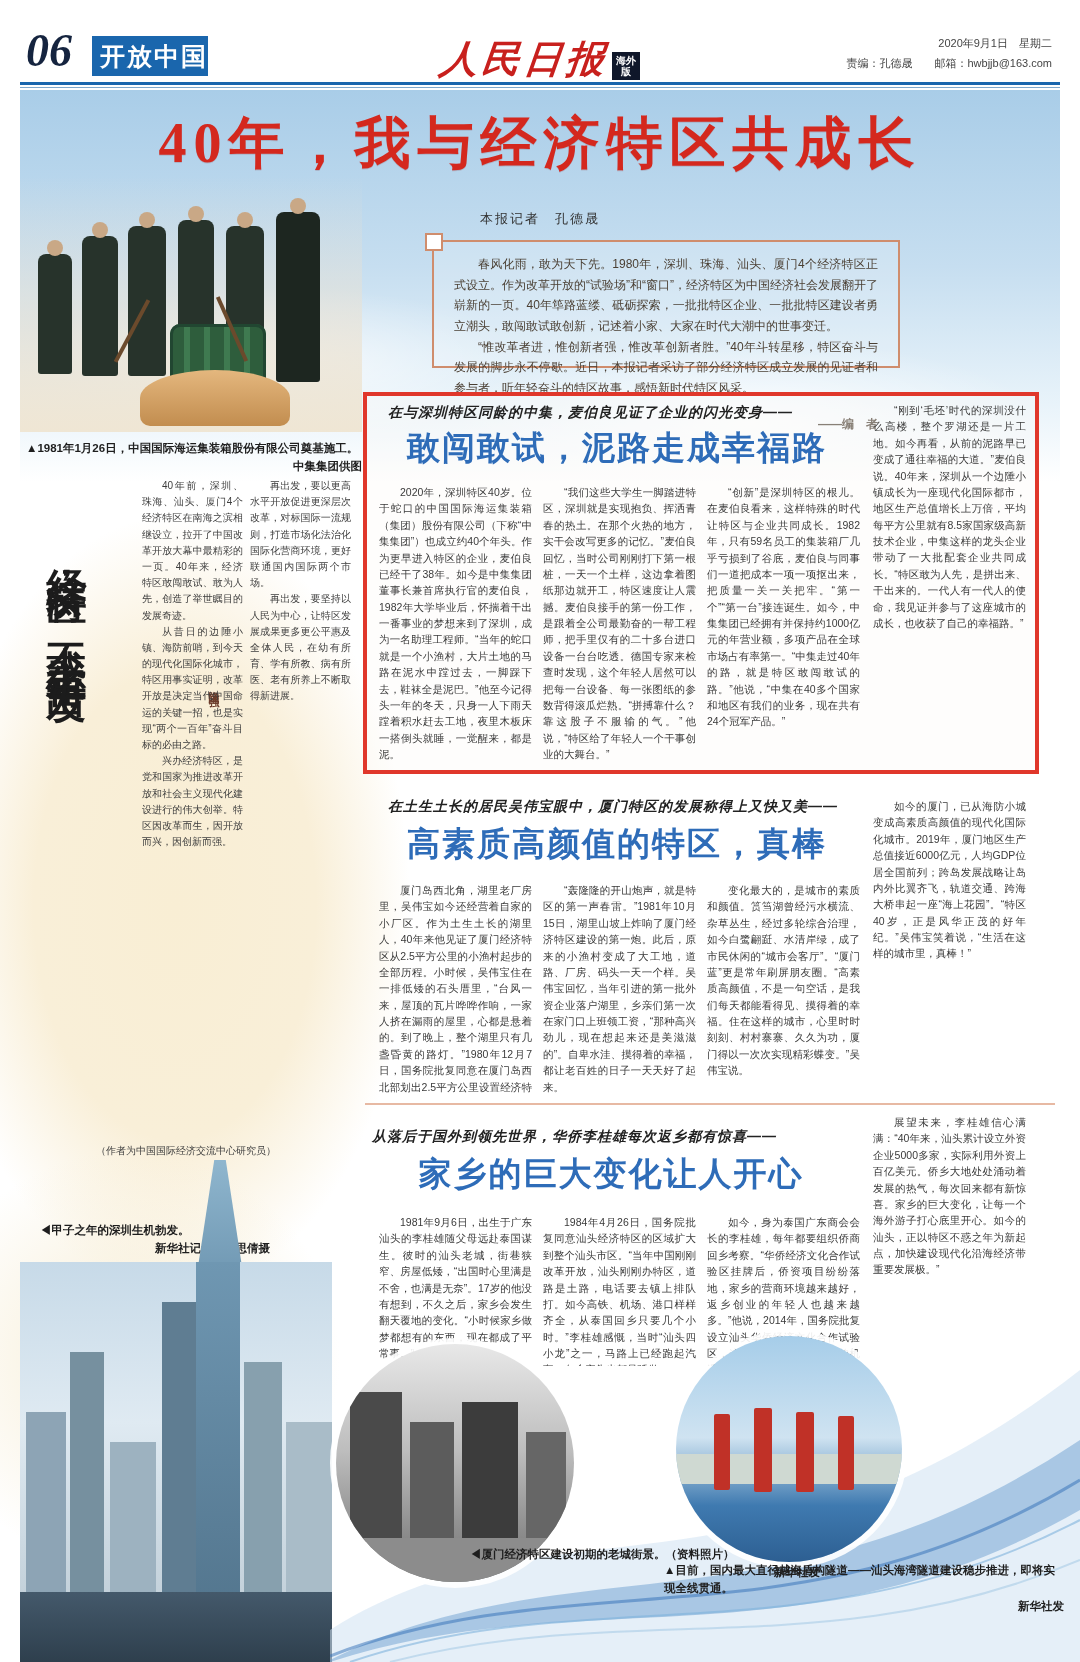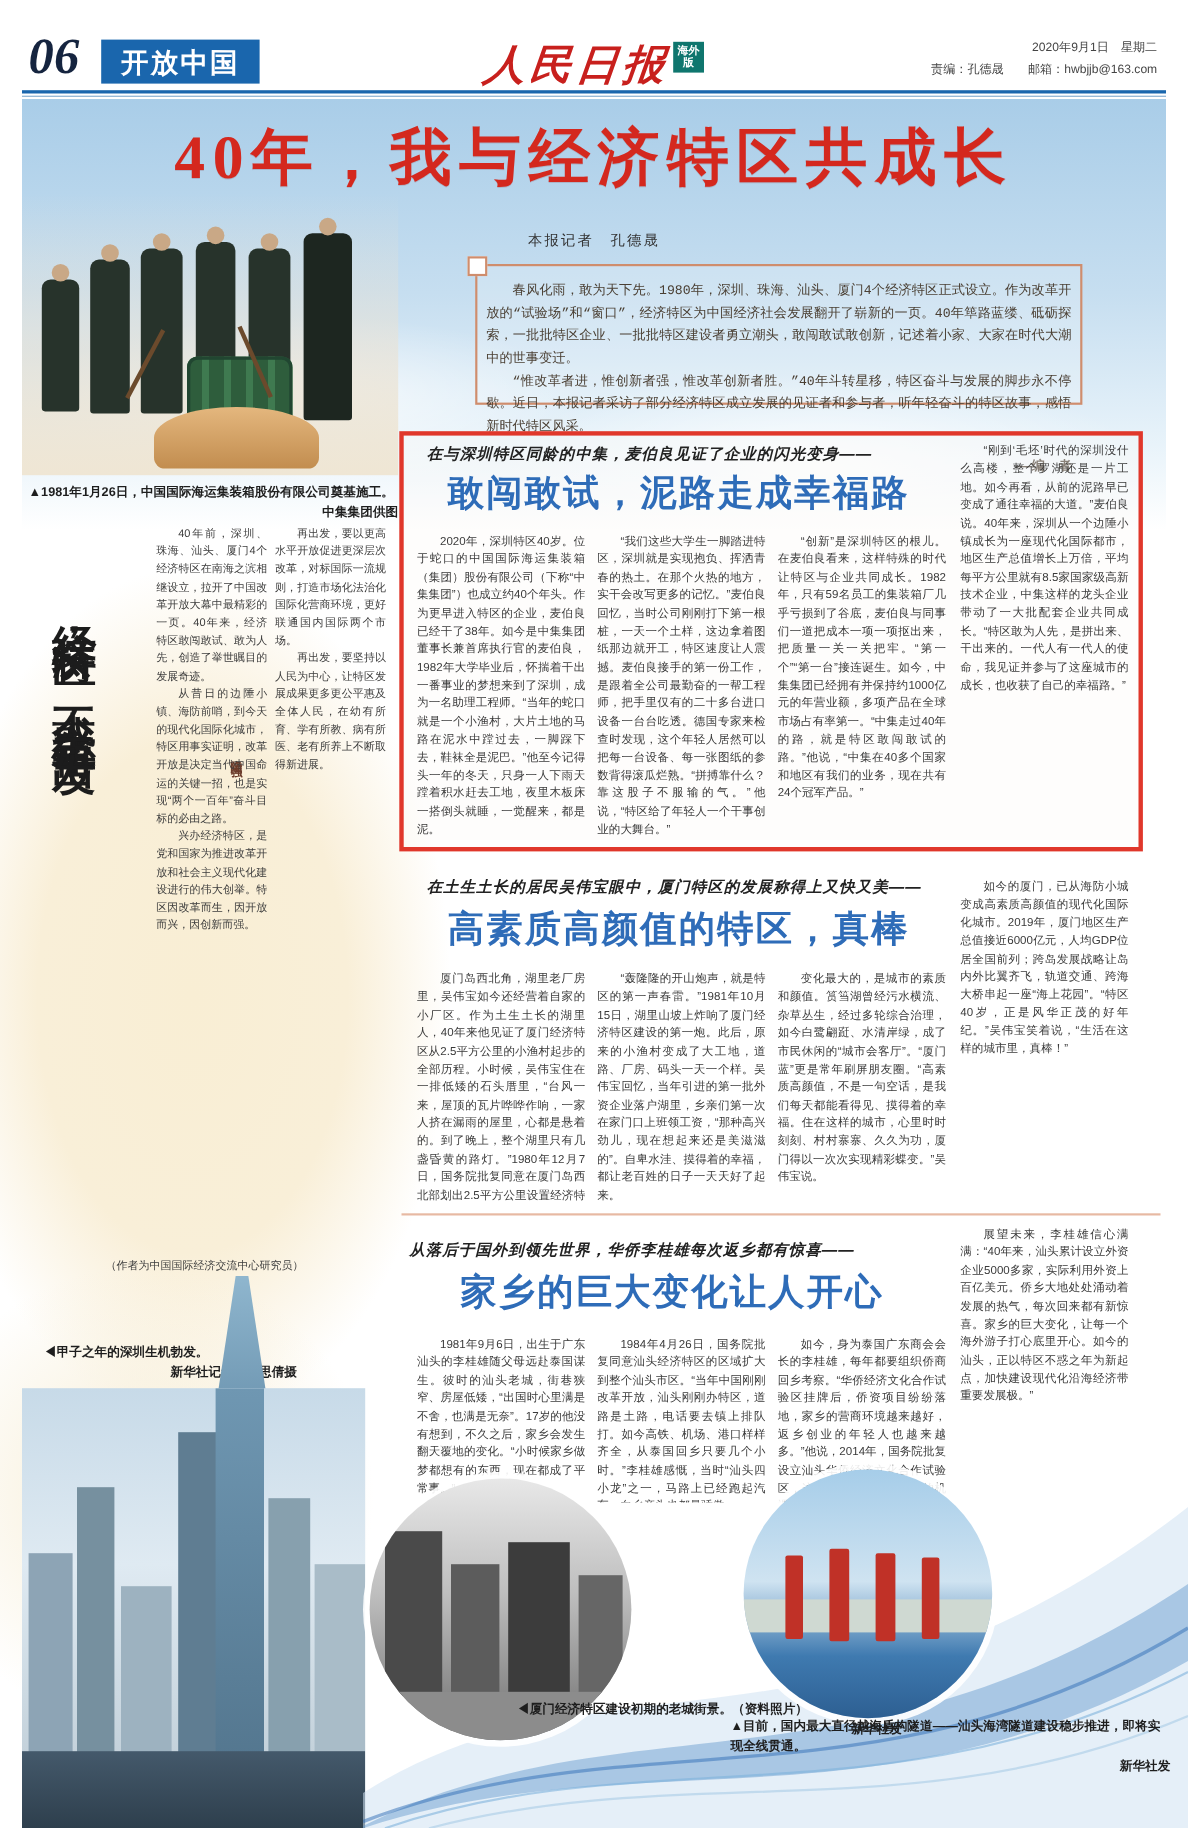--- a/index.html
+++ b/index.html
@@ -3,27 +3,27 @@
 <meta charset="utf-8">
 <style>
   html,body{margin:0;padding:0;background:#e9e9e9;}
   .page{
     position:relative;width:1080px;height:1662px;margin:0 auto;
     background:#ffffff;overflow:hidden;
     font-family:"Liberation Sans",sans-serif;color:#333;
   }
   
   .pagenum{position:absolute;left:26px;top:24px;font:italic 700 46px "Liberation Serif",serif;color:#15243f;text-align:right;}
-  .section-box{position:absolute;left:92px;top:36px;width:144px;height:40px;background:#1a66ad;
-    display:flex;align-items:center;justify-content:center;}
+  .section-box{position:absolute;left:92px;top:36px;width:116px;height:40px;background:#1a66ad;
+    display:flex;align-items:center;justify-content:flex-end;}
   .section-box span{color:#fff;font-size:25px;font-weight:700;letter-spacing:2px;}
   .masthead{position:absolute;left:0;right:0;top:34px;text-align:center;}
   .masthead .mh-main{display:inline-block;color:#c8201d;font:italic 800 38px "Liberation Serif",serif;
     letter-spacing:4px;transform:skewX(-6deg);}
-  .mh-sub{display:inline-block;vertical-align:top;margin-left:4px;margin-top:4px;background:#0f766e;color:#fff;
+  .mh-sub{display:inline-block;vertical-align:top;margin-left:4px;margin-top:18px;background:#0f172a;color:#fff;
     font-size:10px;line-height:11px;width:24px;padding:3px 2px;text-align:center;font-weight:700;}
   .issue-info{position:absolute;right:28px;top:34px;text-align:right;font-size:11px;line-height:1.8;color:#444;}
   .head-rule{position:absolute;left:20px;top:82px;width:1040px;height:3px;background:#1a66ad;}
   .head-rule2{position:absolute;left:20px;top:87px;width:1040px;height:1px;background:#7fa8cc;}
 
   
   .sky{position:absolute;left:20px;top:90px;width:1040px;height:392px;
     background:
       radial-gradient(420px 120px at 70% 85%, rgba(255,255,255,.85), rgba(255,255,255,0) 70%),
       radial-gradient(360px 110px at 25% 70%, rgba(255,255,255,.7), rgba(255,255,255,0) 70%),
@@ -39,23 +39,23 @@
   .fig{position:absolute;background:#27332b;border-radius:8px 8px 3px 3px;}
   .fig::before{content:"";position:absolute;left:50%;top:-14px;width:16px;height:16px;margin-left:-8px;
     border-radius:50%;background:#c9a886;}
   .mound{position:absolute;left:120px;bottom:6px;width:150px;height:56px;border-radius:50% 50% 10px 10px;
     background:linear-gradient(180deg,#e4b77e,#c28d4f);}
   .drum{position:absolute;left:150px;bottom:44px;width:96px;height:64px;border-radius:10px;
     background:repeating-linear-gradient(90deg,#2e5d3c 0 14px,#3f7a50 14px 20px);box-shadow:inset 0 0 0 3px #214631;}
   .shovel{position:absolute;width:4px;height:70px;background:#6b4a2c;transform:rotate(28deg);}
 
   
-  .editor-note{position:absolute;left:432px;top:240px;width:552px;height:128px;
-    border:2px solid #cf8d6d;padding:12px 8px;box-sizing:border-box;
-    font-size:12px;line-height:1.72;color:#4a3f33;text-align:justify;background:rgba(255,255,255,.18);font-family:Liberation Mono, monospace;}
+  .editor-note{position:absolute;left:432px;top:240px;width:468px;height:128px;
+    border:2px solid #cf8d6d;padding:12px 20px;box-sizing:border-box;
+    font-size:12px;line-height:1.72;color:#4a3f33;text-align:justify;background:rgba(255,255,255,.18);}
   .editor-note::before{content:"";position:absolute;left:-9px;top:-9px;width:14px;height:14px;
     border:2px solid #cf8d6d;background:#fff;}
   .editor-note p{margin:0;text-indent:2em;}
   .editor-sign{text-align:right;font-weight:700;margin-top:16px;}
   .caption{font-size:11.5px;line-height:1.55;color:#1e1e1e;font-weight:600;}
   .cap-credit{display:block;text-align:right;font-weight:600;}
   .cap-top{position:absolute;left:26px;top:440px;width:336px;}
 
   
   .beige{position:absolute;left:-60px;top:515px;width:470px;height:780px;border-radius:50%;

